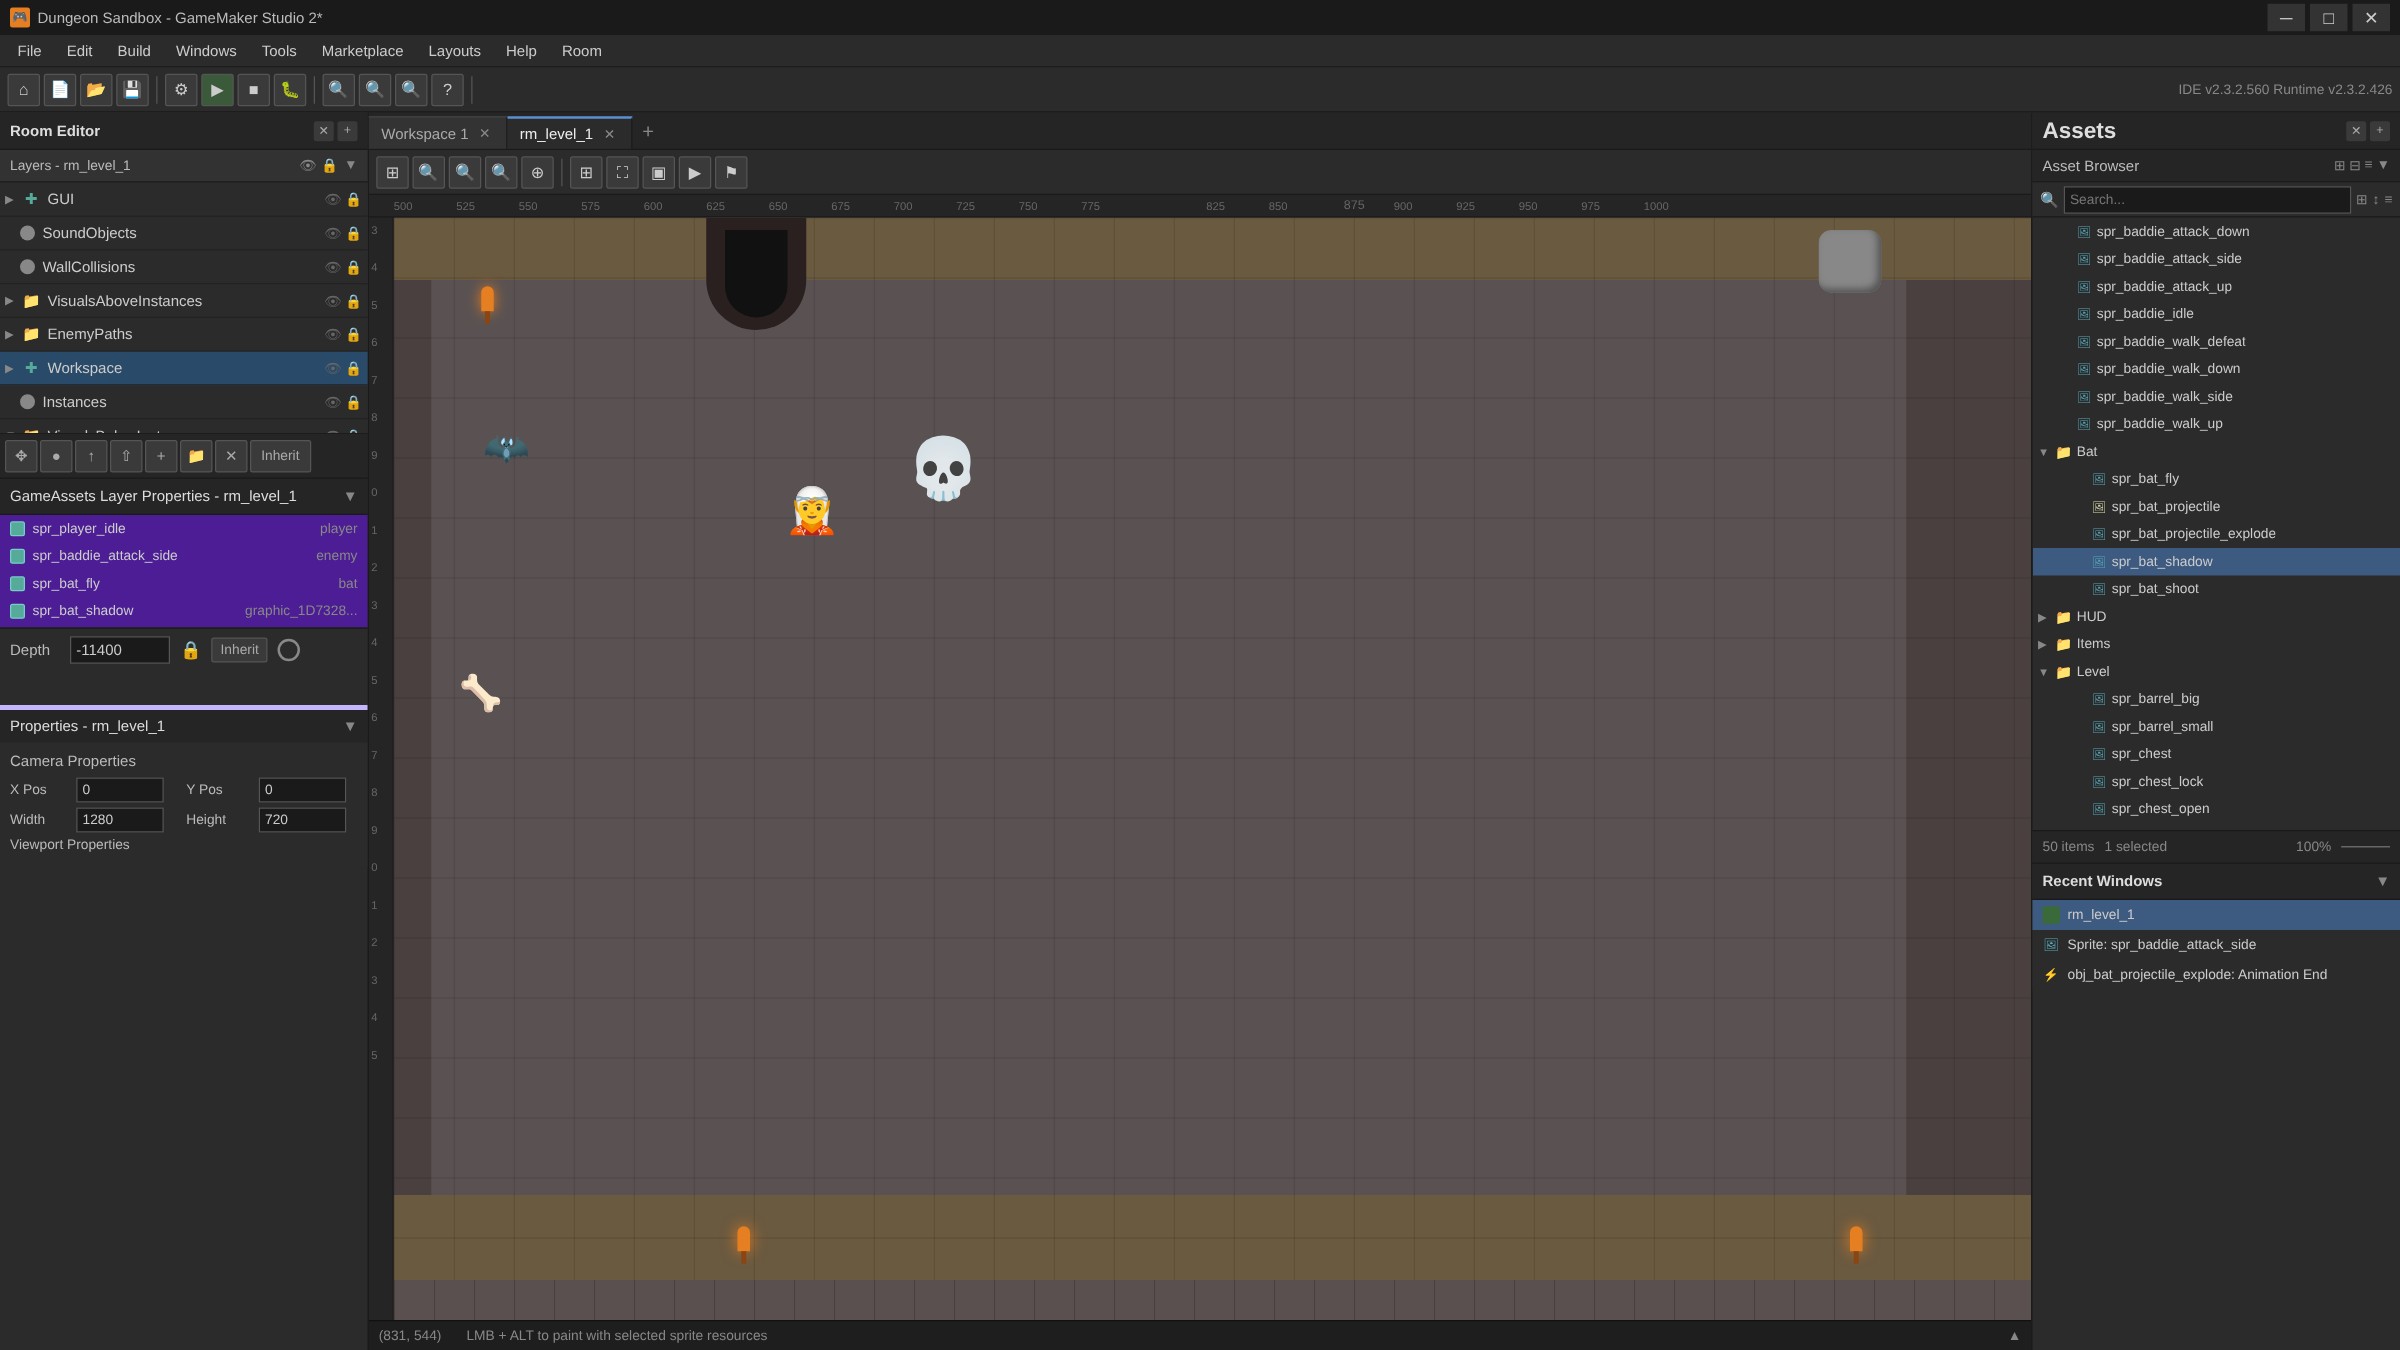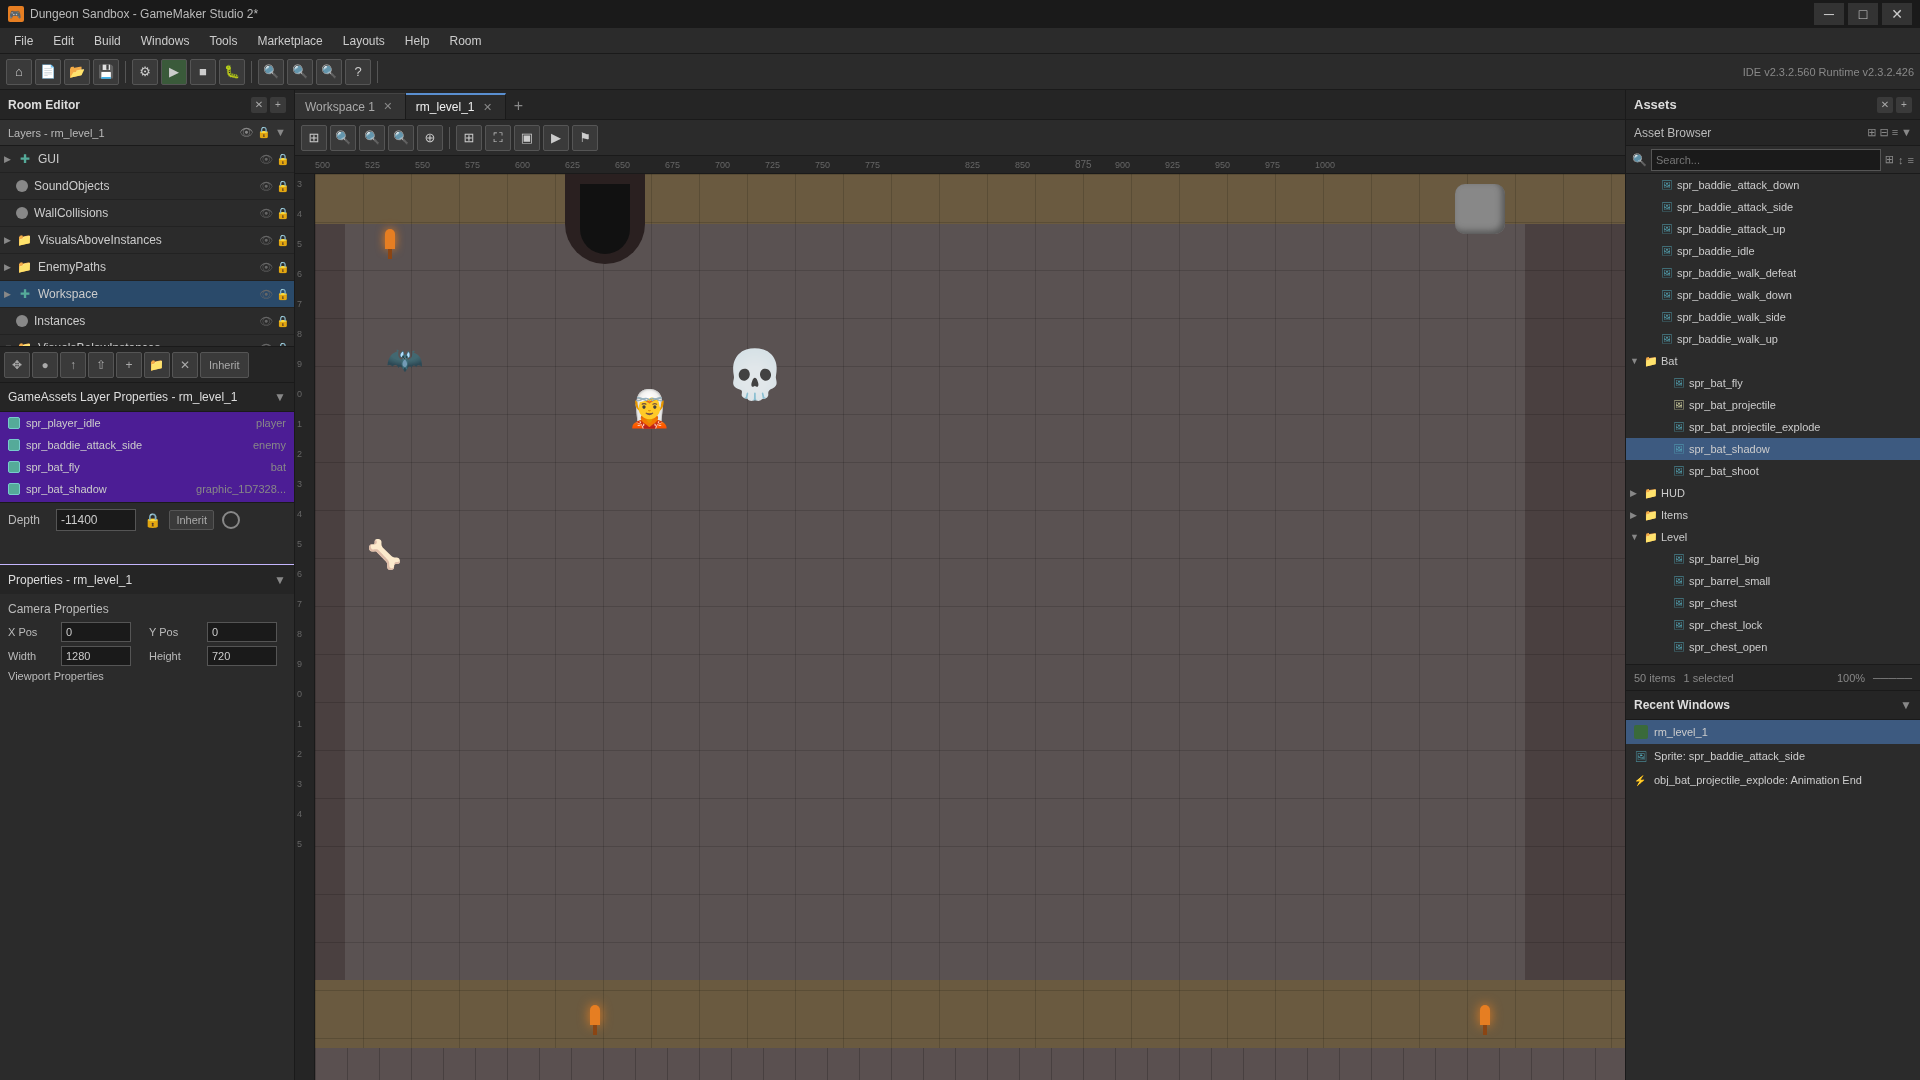--- a/index.html
+++ b/index.html
@@ -74,21 +74,21 @@
     
     .depth-section { height: 62px; background: #2b2b2b; border-top: 1px solid #1a1a1a; padding: 6px 8px; }
     .depth-row { display: flex; align-items: center; gap: 8px; margin-bottom: 4px; }
     .depth-label { color: #bbb; font-size: 12px; width: 40px; }
     .depth-input { width: 80px; height: 22px; background: #1a1a1a; border: 1px solid #555; color: #ccc; font-size: 12px; padding: 0 4px; }
     .depth-lock { color: #888; font-size: 14px; cursor: pointer; }
     .inherit-small { padding: 0 6px; height: 20px; background: #3a3a3a; border: 1px solid #555; border-radius: 2px; color: #aaa; cursor: pointer; font-size: 11px; }
     .inherit-circle { width: 18px; height: 18px; border: 2px solid #888; border-radius: 50%; cursor: pointer; }
 
     
-    .props-header { height: 30px; background: #252525; display: flex; align-items: center; padding: 0 8px; justify-content: space-between; border-top: 1px solid #c4b5fd; }
+    .props-header { height: 30px; background: #252525; display: flex; align-items: center; padding: 0 8px; justify-content: space-between; border-top: 4px solid #c4b5fd; }
     .props-title { color: #ddd; font-size: 12px; }
 
     
     .cam-props { background: #2b2b2b; padding: 8px; }
     .cam-title { color: #bbb; font-size: 12px; margin-bottom: 6px; }
     .cam-row { display: flex; align-items: center; gap: 8px; margin-bottom: 4px; }
     .cam-label { color: #bbb; font-size: 11px; width: 45px; }
     .cam-input { width: 70px; height: 20px; background: #1a1a1a; border: 1px solid #555; color: #ccc; font-size: 11px; padding: 0 4px; }
     .cam-label2 { color: #bbb; font-size: 11px; width: 50px; margin-left: 10px; }
 
@@ -108,21 +108,21 @@
 
     
     #statusbar { height: 24px; background: #1e1e1e; display: flex; align-items: center; padding: 0 8px; gap: 20px; border-top: 1px solid #111; }
     .status-text { color: #888; font-size: 11px; }
 
     
     #right-panel { width: 295px; background: #2b2b2b; border-left: 1px solid #1a1a1a; display: flex; flex-direction: column; }
 
     
     .assets-header { height: 30px; background: #252525; display: flex; align-items: center; padding: 0 8px; justify-content: space-between; border-bottom: 1px solid #1a1a1a; }
-    .assets-title { color: #ddd; font-size: 13px; font-weight: bold; }
+    .assets-title { color: #ddd; font-size: 18px; font-weight: bold; }
     .assets-btns { display: flex; gap: 3px; }
 
     
     .ab-header { height: 26px; background: #252525; display: flex; align-items: center; padding: 0 8px; justify-content: space-between; border-bottom: 1px solid #1a1a1a; }
     .ab-title { color: #bbb; font-size: 12px; }
 
     
     .search-bar { height: 28px; background: #2b2b2b; display: flex; align-items: center; padding: 0 6px; gap: 4px; border-bottom: 1px solid #1a1a1a; }
     .search-input { flex: 1; height: 22px; background: #1a1a1a; border: 1px solid #555; color: #ccc; font-size: 11px; padding: 0 4px; }
     .search-icon { color: #888; font-size: 12px; }
@@ -522,20 +522,26 @@
 
             <div style="position:absolute;right:130px;bottom:40px;width:20px;height:35px;">
               <div style="width:10px;height:20px;background:#e67e22;border-radius:5px 5px 0 0;margin:0 auto;box-shadow:0 0 12px #e67e22;"></div>
               <div style="width:4px;height:10px;background:#8B4513;margin:0 auto;"></div>
             </div>
 
             <div style="position:absolute;bottom:0;left:0;right:0;height:32px;background:#5a5050;background-image:repeating-linear-gradient(90deg,rgba(0,0,0,0.2) 0 1px,transparent 1px 32px);display:flex;align-items:center;"></div>
           </div>
         </div>
 
+        <div id="statusbar">
+          <span class="status-text">(831, 544)</span>
+          <span class="status-text">LMB + ALT to paint with selected sprite resources</span>
+          <div style="flex:1;"></div>
+          <span style="color:#888;font-size:11px;cursor:pointer;">▲</span>
+        </div>
       </div>
     </div>
   </div>
 
   <div id="right-panel">
 
     <div class="assets-header">
       <span class="assets-title">Assets</span>
       <div class="assets-btns">
         <button class="ph-btn">✕</button>

